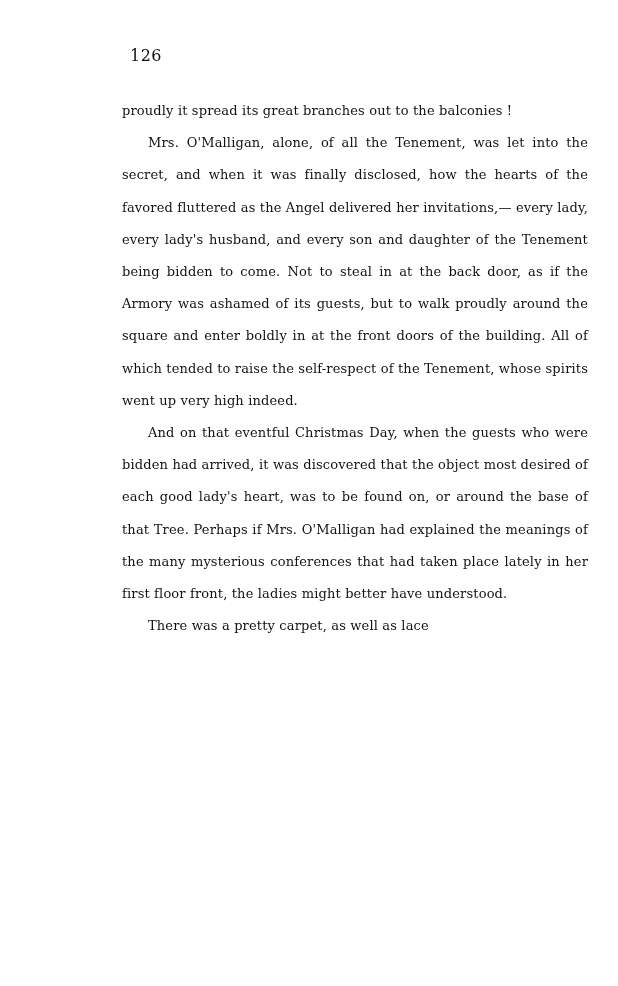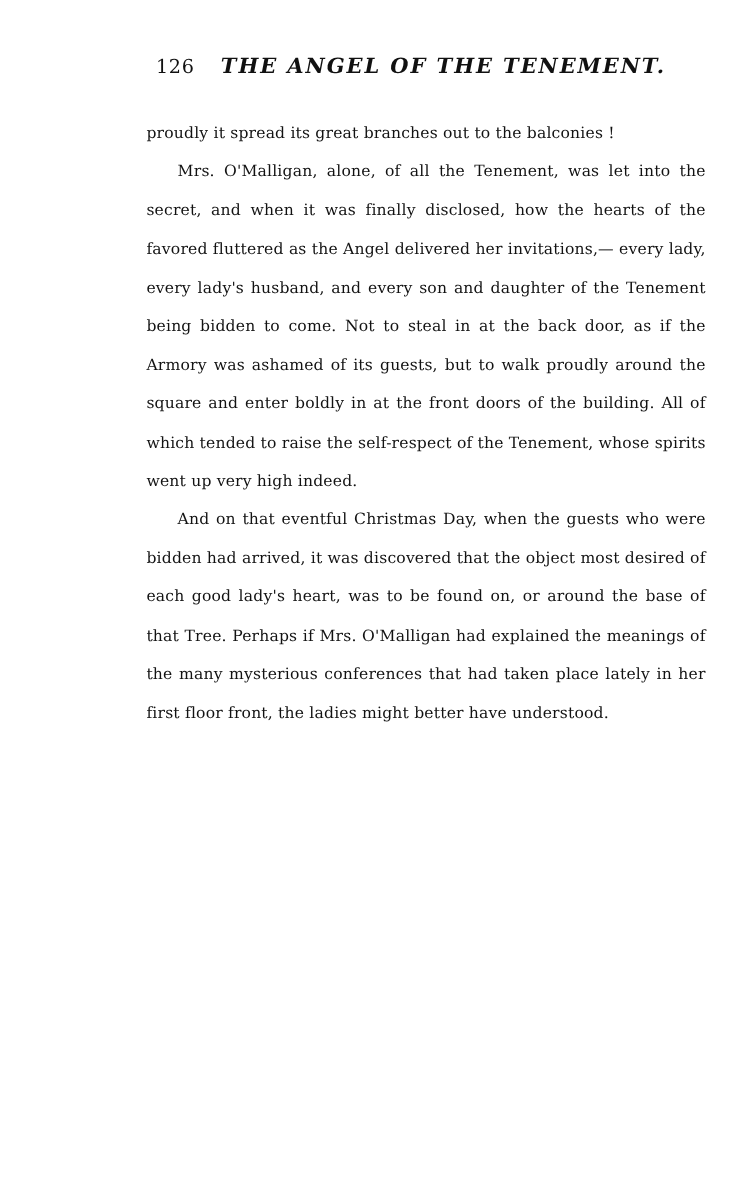--- a/index.html
+++ b/index.html
@@ -64,22 +64,22 @@
     -webkit-font-smoothing: antialiased;
   }
 </style>
 </head>
 <body>
 
 <div class="page">
 
   <div class="running-head">
     <span class="folio">126</span>
-    <span class="head-title">THE ANGEL OF THE TENEMENT.</span>
   </div>
 
   <div class="body-text">
     <p>proudly it spread its great branches out to the balconies !</p>
     <p class="indent">Mrs. O'Malligan, alone, of all the Tenement, was let into the secret, and when it was finally disclosed, how the hearts of the favored fluttered as the Angel delivered her invitations,— every lady, every lady's husband, and every son and daughter of the Tenement being bidden to come.   Not to steal in at the back door, as if the Armory was ashamed of its guests, but to walk proudly around the square and enter boldly in at the front doors of the building.   All of which tended to raise the self-respect of the Tenement, whose spirits went up very high indeed.</p>
     <p class="indent">And on that eventful Christmas Day, when the guests who were bidden had arrived, it was discovered that the object most desired of each good lady's heart, was to be found on, or around the base of that Tree.   Perhaps if Mrs. O'Malligan had explained the meanings of the many mysterious conferences that had taken place lately in her first floor front, the ladies might better have understood.</p>
+    <p class="indent">There was a pretty carpet, as well as lace</p>
   </div>
 
 </div>
 
 </body></html>

